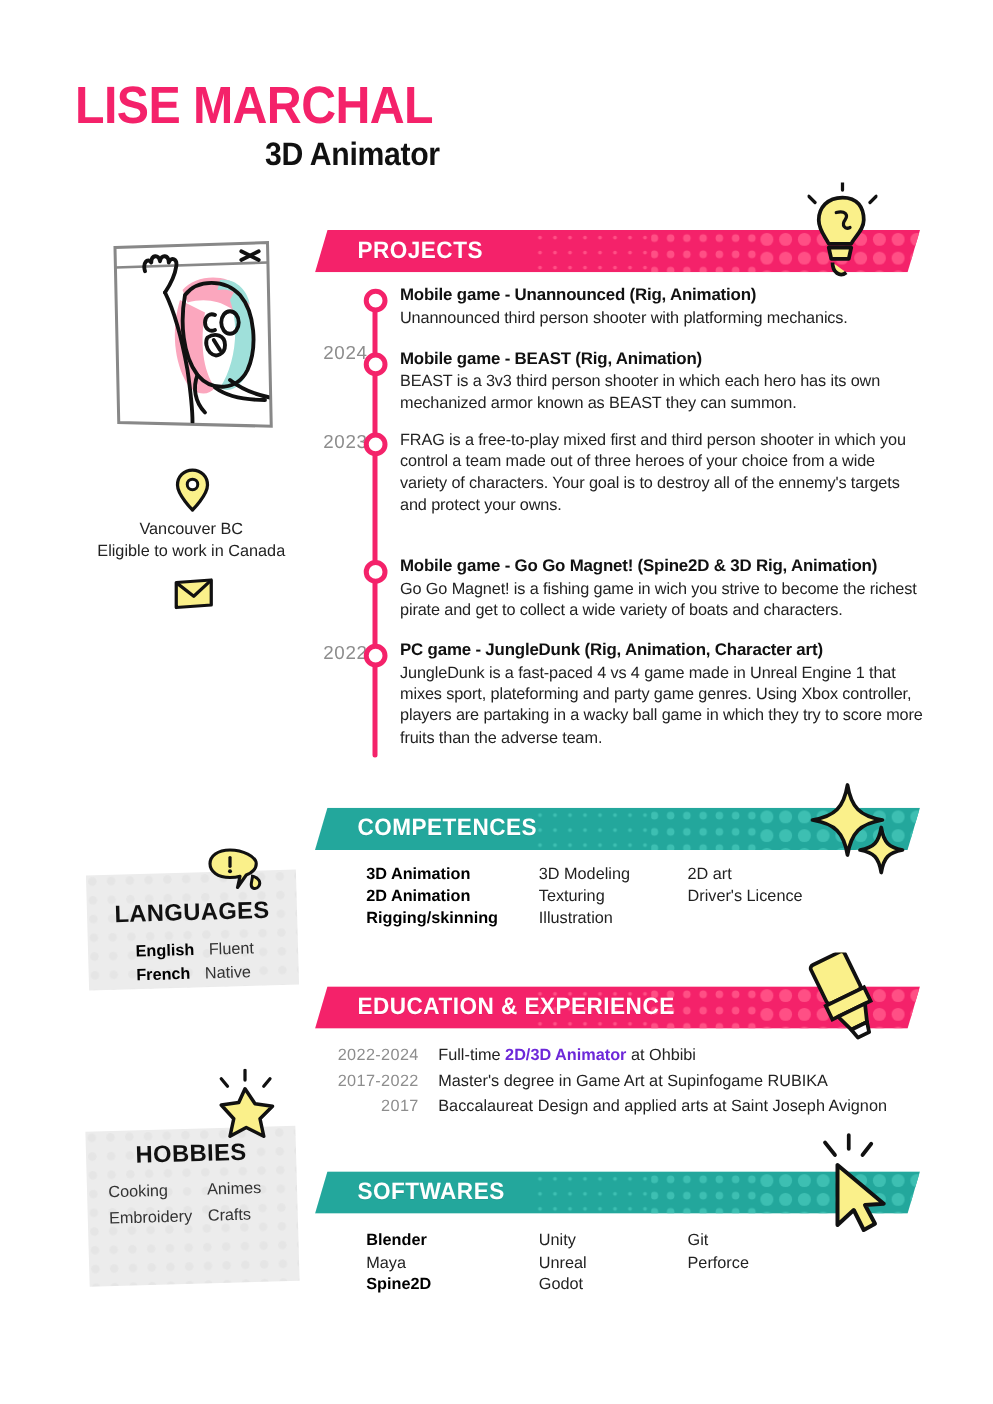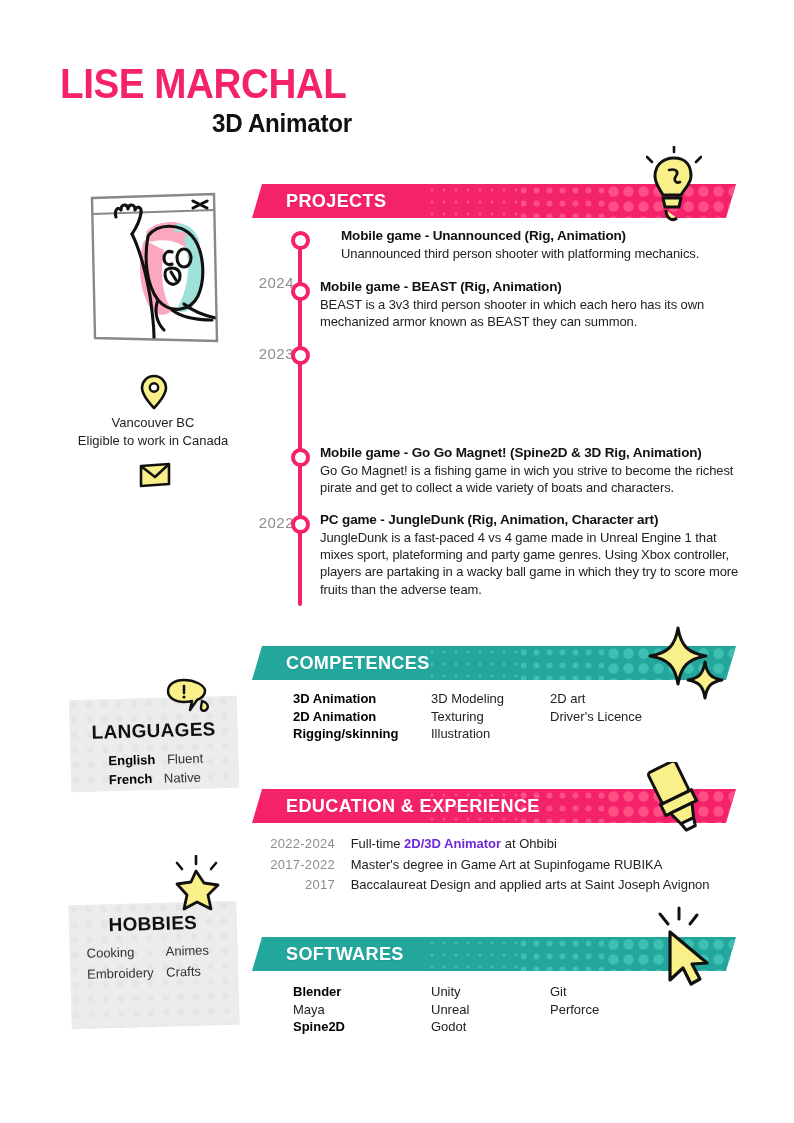--- a/index.html
+++ b/index.html
@@ -243,35 +243,36 @@
           <path d="M6 16 L1 11"></path>
           <path d="M50 16 L55 11"></path>
       </g>
     </svg>
   </div>
 
   <div id="timeline-track"></div>
 
   <div class="tl-year" style="top:230px;margin-top:44px;">2024</div>
   <div class="tl-dot" style="top:231px;"></div>
-  <div class="proj" style="top:228px;margin-left:21px;">
+  <div class="proj" style="top:228px;">
     <div class="t">Mobile game - Unannounced (Rig, Animation)</div>
     <div class="d">Unannounced third person shooter with platforming mechanics.</div>
   </div>
 
   <div class="tl-year" style="top:281px;"></div>
   <div class="tl-dot" style="top:282px;"></div>
   <div class="proj" style="top:279px;">
     <div class="t">Mobile game - BEAST (Rig, Animation)</div>
     <div class="d">BEAST is a 3v3 third person shooter in which each hero has its own mechanized armor known as BEAST they can summon.</div>
   </div>
 
   <div class="tl-year" style="top:345px;">2023</div>
   <div class="tl-dot" style="top:346px;"></div>
   <div class="proj" style="top:343px;">
+    <div class="d">FRAG is a free-to-play mixed first and third person shooter in which you control a team made out of three heroes of your choice from a wide variety of characters. Your goal is to destroy all of the ennemy's targets and protect your owns.</div>
   </div>
 
   <div class="tl-year" style="top:447px;"></div>
   <div class="tl-dot" style="top:448px;"></div>
   <div class="proj" style="top:445px;">
     <div class="t">Mobile game - Go Go Magnet! (Spine2D &amp; 3D Rig, Animation)</div>
     <div class="d">Go Go Magnet! is a fishing game in wich you strive to become the richest pirate and get to collect a wide variety of boats and characters.</div>
   </div>
 
   <div class="tl-year" style="top:514px;">2022</div>

